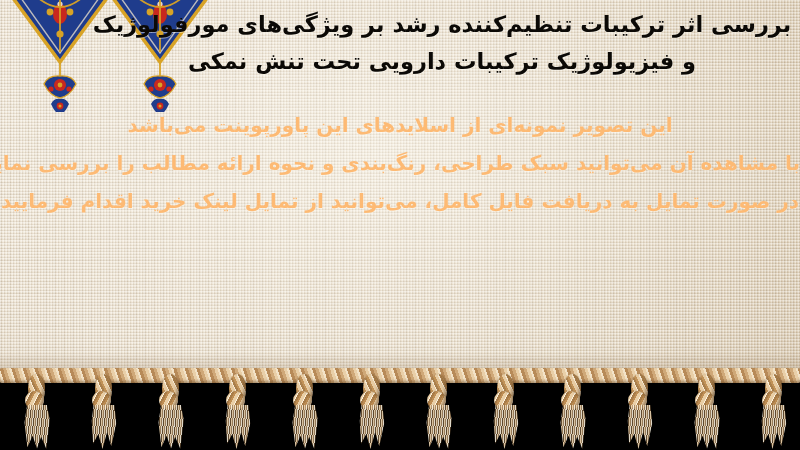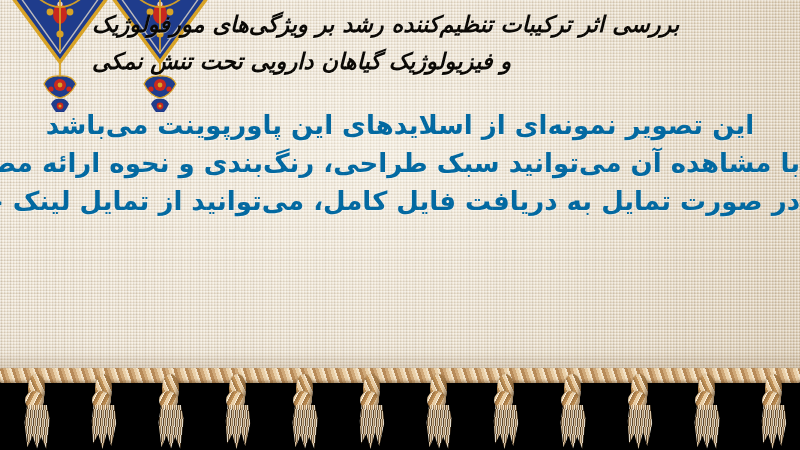--- a/index.html
+++ b/index.html
@@ -169,44 +169,43 @@
   }
   .orn-1 { left: 8px;  top: -58px; }
   .orn-2 { left: 108px; top: -58px; }
 
   
   .title-block {
     position: absolute;
     right: 8px;
     top: 6px;
     width: 700px;
-    text-align: left;
+    text-align: center;
     direction: rtl;
-    font-style: italic;
   }
   .title-line {
     color: #0b0906;
     font-size: 22.5px;
     font-weight: bold;
     line-height: 37px;
     letter-spacing: 0px;
     white-space: nowrap;
     text-shadow: 0 1px 0 rgba(255,252,244,0.45);
   }
   .body-block {
     position: absolute;
     left: 0;
     top: 106px;
     width: 800px;
     text-align: center;
     direction: rtl;
   }
   .body-line {
-    color: #0369a1;
-    font-size: 26px;
+    color: #fdba74;
+    font-size: 20px;
     font-weight: bold;
     line-height: 38px;
     white-space: nowrap;
     text-shadow: 0 1px 0 rgba(255,252,244,0.40);
   }
 </style>
 </head>
 <body>
 
 <div id="slide">
@@ -394,21 +393,21 @@
         <path d="M-9 -4 Q-6 -10 0 -9 Q6 -10 9 -4 Q5 5 0 7 Q-5 5 -9 -4 Z" fill="#1f3c8c"></path>
         <circle cx="0" cy="-2" r="3.4" fill="#c8281e"></circle>
         <circle cx="0" cy="-2" r="1.5" fill="#d8a326"></circle>
       </g>
       <circle cx="52" cy="178" r="3.4" fill="#c8281e"></circle>
     </g>
   </svg>
 
   <div class="title-block">
     <div class="title-line">بررسی اثر ترکیبات تنظیم‌کننده رشد بر ویژگی‌های مورفولوژیک</div>
-    <div class="title-line">و فیزیولوژیک گیاهان دارویی تحت تنش نمکی</div>
+    <div class="title-line">و فیزیولوژیک ترکیبات دارویی تحت تنش نمکی</div>
   </div>
 
   <div class="body-block">
     <div class="body-line">این تصویر نمونه‌ای از اسلایدهای این پاورپوینت می‌باشد</div>
     <div class="body-line">با مشاهده آن می‌توانید سبک طراحی، رنگ‌بندی و نحوه ارائه مطالب را بررسی نمایید</div>
     <div class="body-line">در صورت تمایل به دریافت فایل کامل، می‌توانید از تمایل لینک خرید اقدام فرمایید</div>
   </div>
 
 </div>
 

